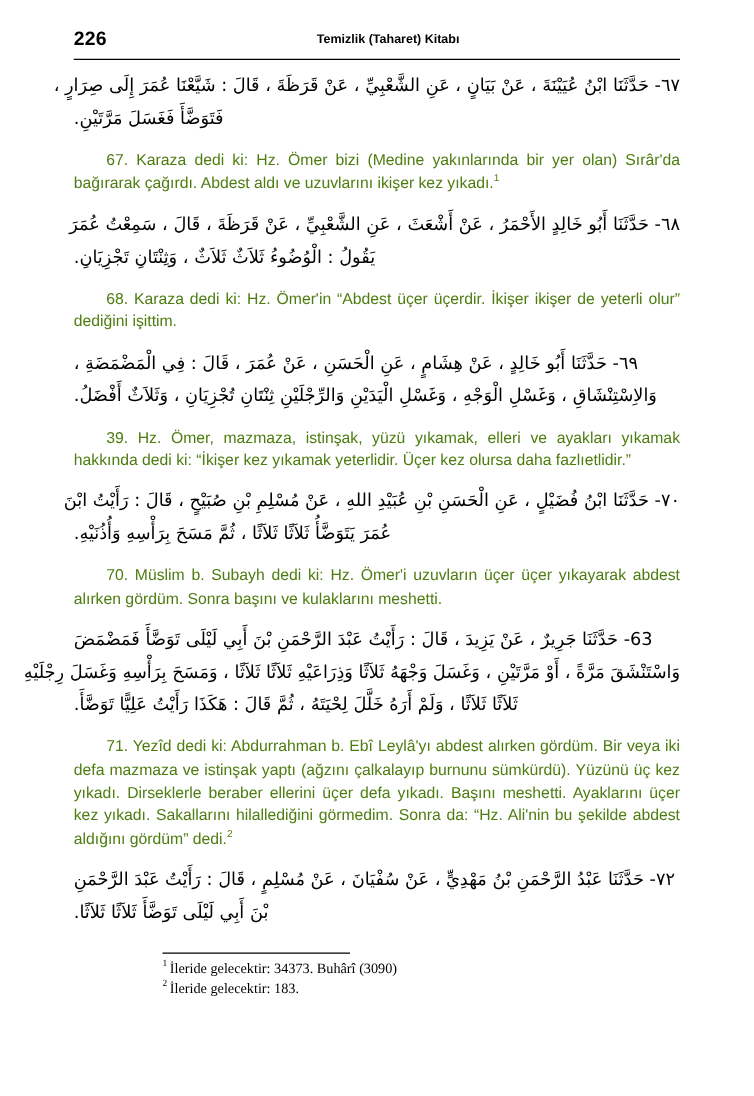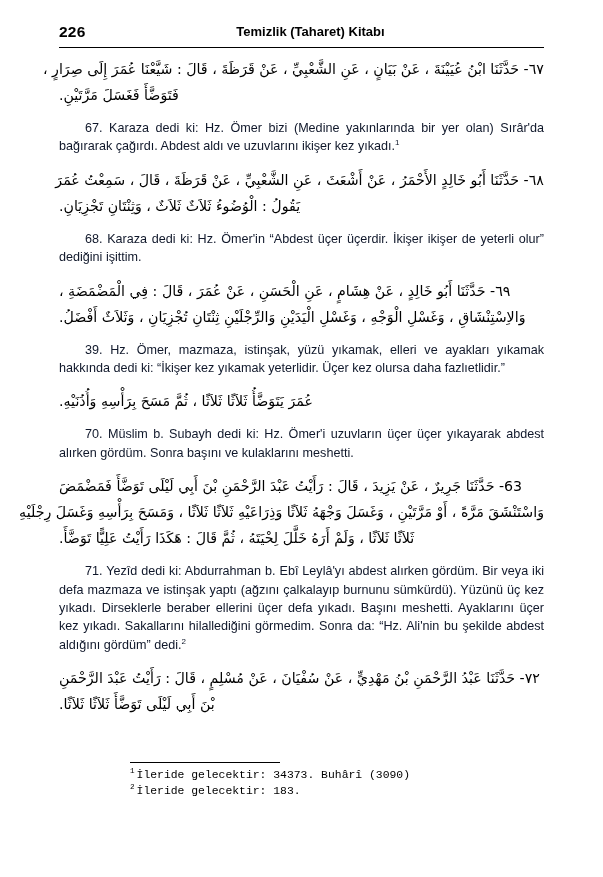--- a/index.html
+++ b/index.html
@@ -52,21 +52,21 @@
     line-height: 20px;
   }
   .header-title {
     position: absolute;
     left: 0;
     right: 0;
     top: 0;
     text-align: center;
     font-family: "Liberation Sans", "DejaVu Sans", sans-serif;
     font-weight: bold;
-    font-size: 13px;
+    font-size: 10px;
     line-height: 20px;
     padding-left: 18px;
   }
 
   
   .content {
     position: absolute;
     left: 59px;
     top: 56px;
     width: 485px;
@@ -97,21 +97,21 @@
 
   
   .tr-para {
     font-family: "Liberation Sans", "DejaVu Sans", sans-serif;
     font-size: 12.6px;
     line-height: 18.4px;
     text-align: justify;
     text-justify: inter-word;
     margin: 0;
     text-indent: 26px;
-    color: #0f172a;
+    color: #4d7c0f;
   }
   .tr-para sup {
     font-size: 8px;
     vertical-align: super;
     line-height: 0;
   }
 
   .blk { margin-bottom: 0; }
   .gap-a { height: 9px; }
   .gap-b { height: 11px; }
@@ -123,21 +123,21 @@
     top: 762px;
     width: 360px;
   }
   .fn-rule {
     width: 150px;
     height: 0;
     border-top: 1.1px solid #000;
     margin: 0 0 5px 0;
   }
   .fn-item {
-    font-family: Liberation Mono, monospace;
+    font-family: Liberation Serif, serif;
     font-size: 11.4px;
     line-height: 15.5px;
     white-space: nowrap;
   }
   .fn-item sup {
     font-size: 7.6px;
     vertical-align: super;
     line-height: 0;
     margin-right: 2px;
   }
@@ -184,20 +184,21 @@
         <span class="ar-line last">وَالاِسْتِنْشَاقِ ، وَغَسْلِ الْوَجْهِ ، وَغَسْلِ الْيَدَيْنِ وَالرِّجْلَيْنِ ثِنْتَانِ تُجْزِيَانِ ، وَثَلاَثٌ أَفْضَلُ.</span>
       </div>
       <div class="gap-a"></div>
       <p class="tr-para"><span>39. Hz. Ömer, mazmaza, istinşak, yüzü yıkamak, elleri ve ayakları yıkamak hakkında dedi ki: “İkişer kez yıkamak yeterlidir. Üçer kez olursa daha fazlıetlidir.”</span></p>
     </div>
 
     <div class="gap-b"></div>
 
     <div class="blk">
       <div class="arabic">
+        <span class="ar-line first">٧٠- حَدَّثَنَا ابْنُ فُضَيْلٍ ، عَنِ الْحَسَنِ بْنِ عُبَيْدِ اللهِ ، عَنْ مُسْلِمِ بْنِ صُبَيْحٍ ، قَالَ : رَأَيْتُ ابْنَ</span>
         <span class="ar-line last">عُمَرَ يَتَوَضَّأُ ثَلاَثًا ثَلاَثًا ، ثُمَّ مَسَحَ بِرَأْسِهِ وَأُذُنَيْهِ.</span>
       </div>
       <div class="gap-a"></div>
       <p class="tr-para"><span>70. Müslim b. Subayh dedi ki: Hz. Ömer'i uzuvların üçer üçer yıkayarak abdest alırken gördüm. Sonra başını ve kulaklarını meshetti.</span></p>
     </div>
 
     <div class="gap-b"></div>
 
     <div class="blk">
       <div class="arabic">

